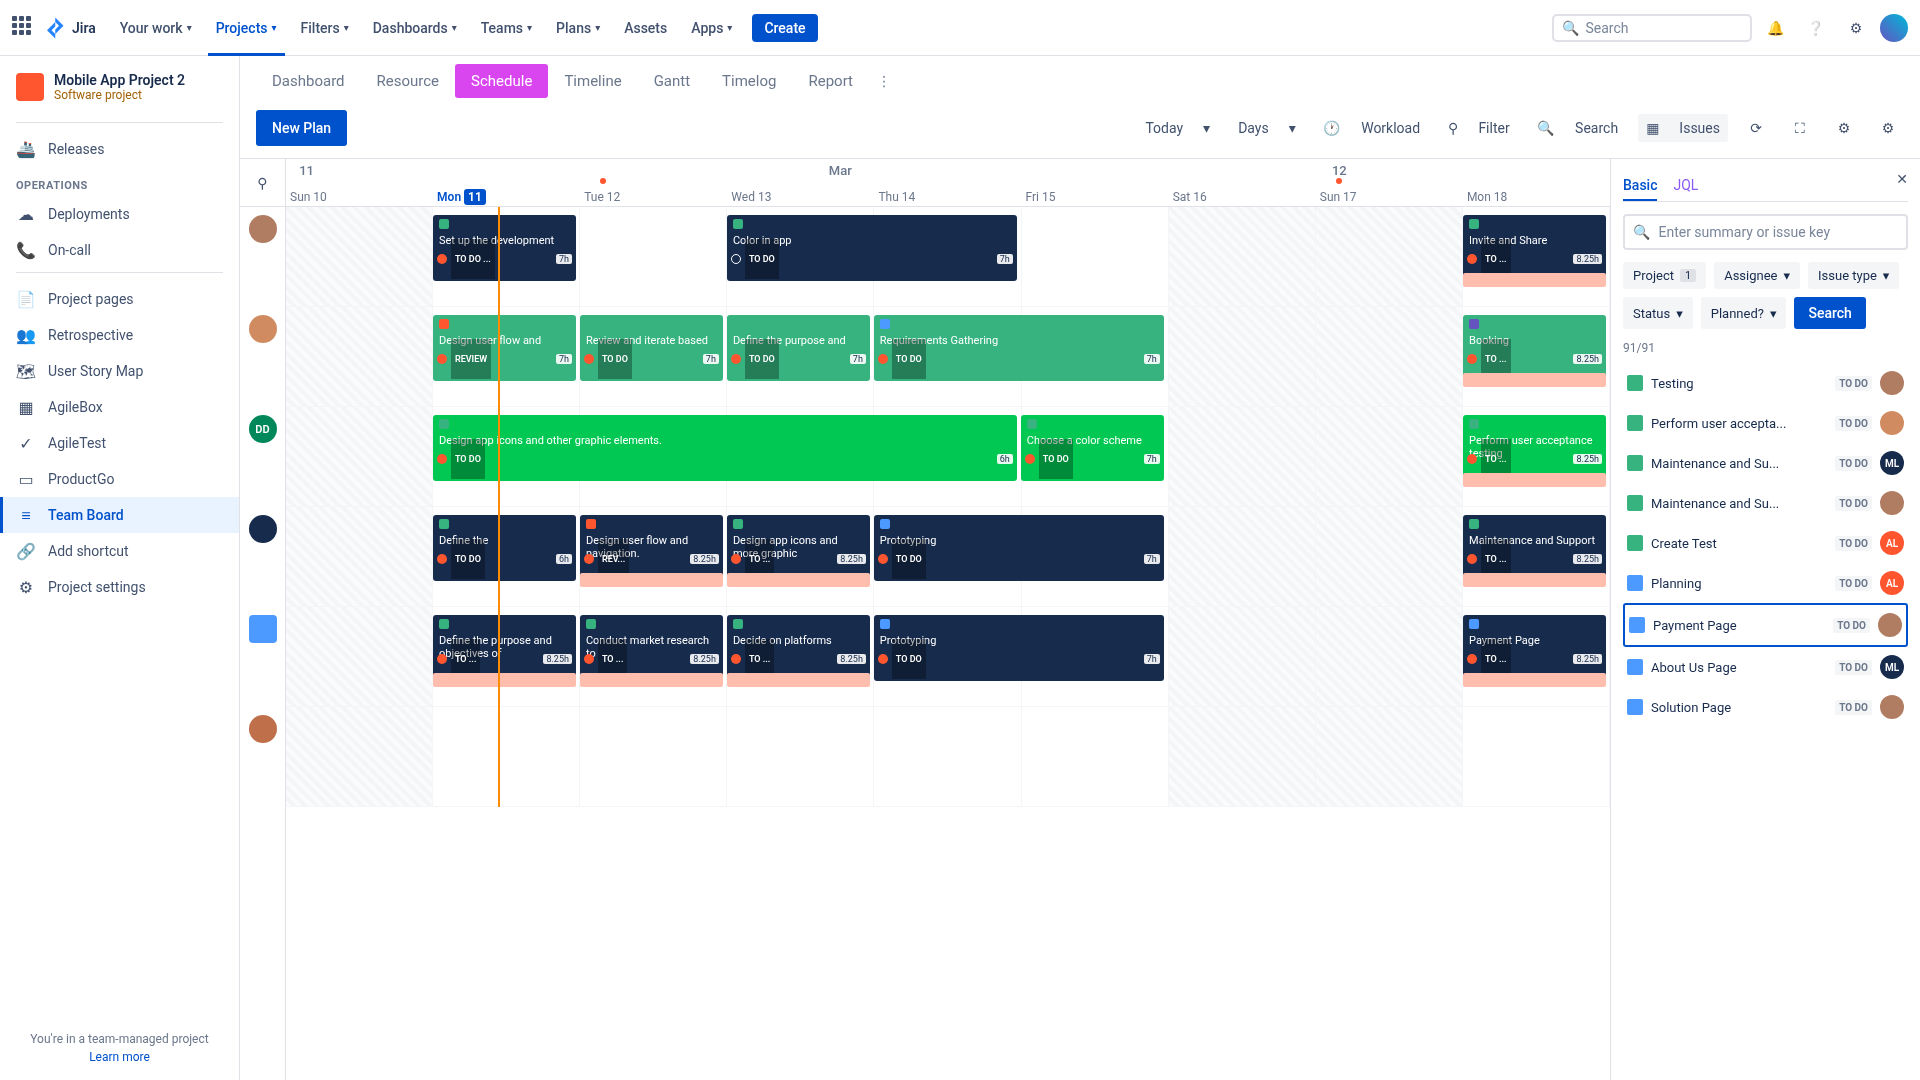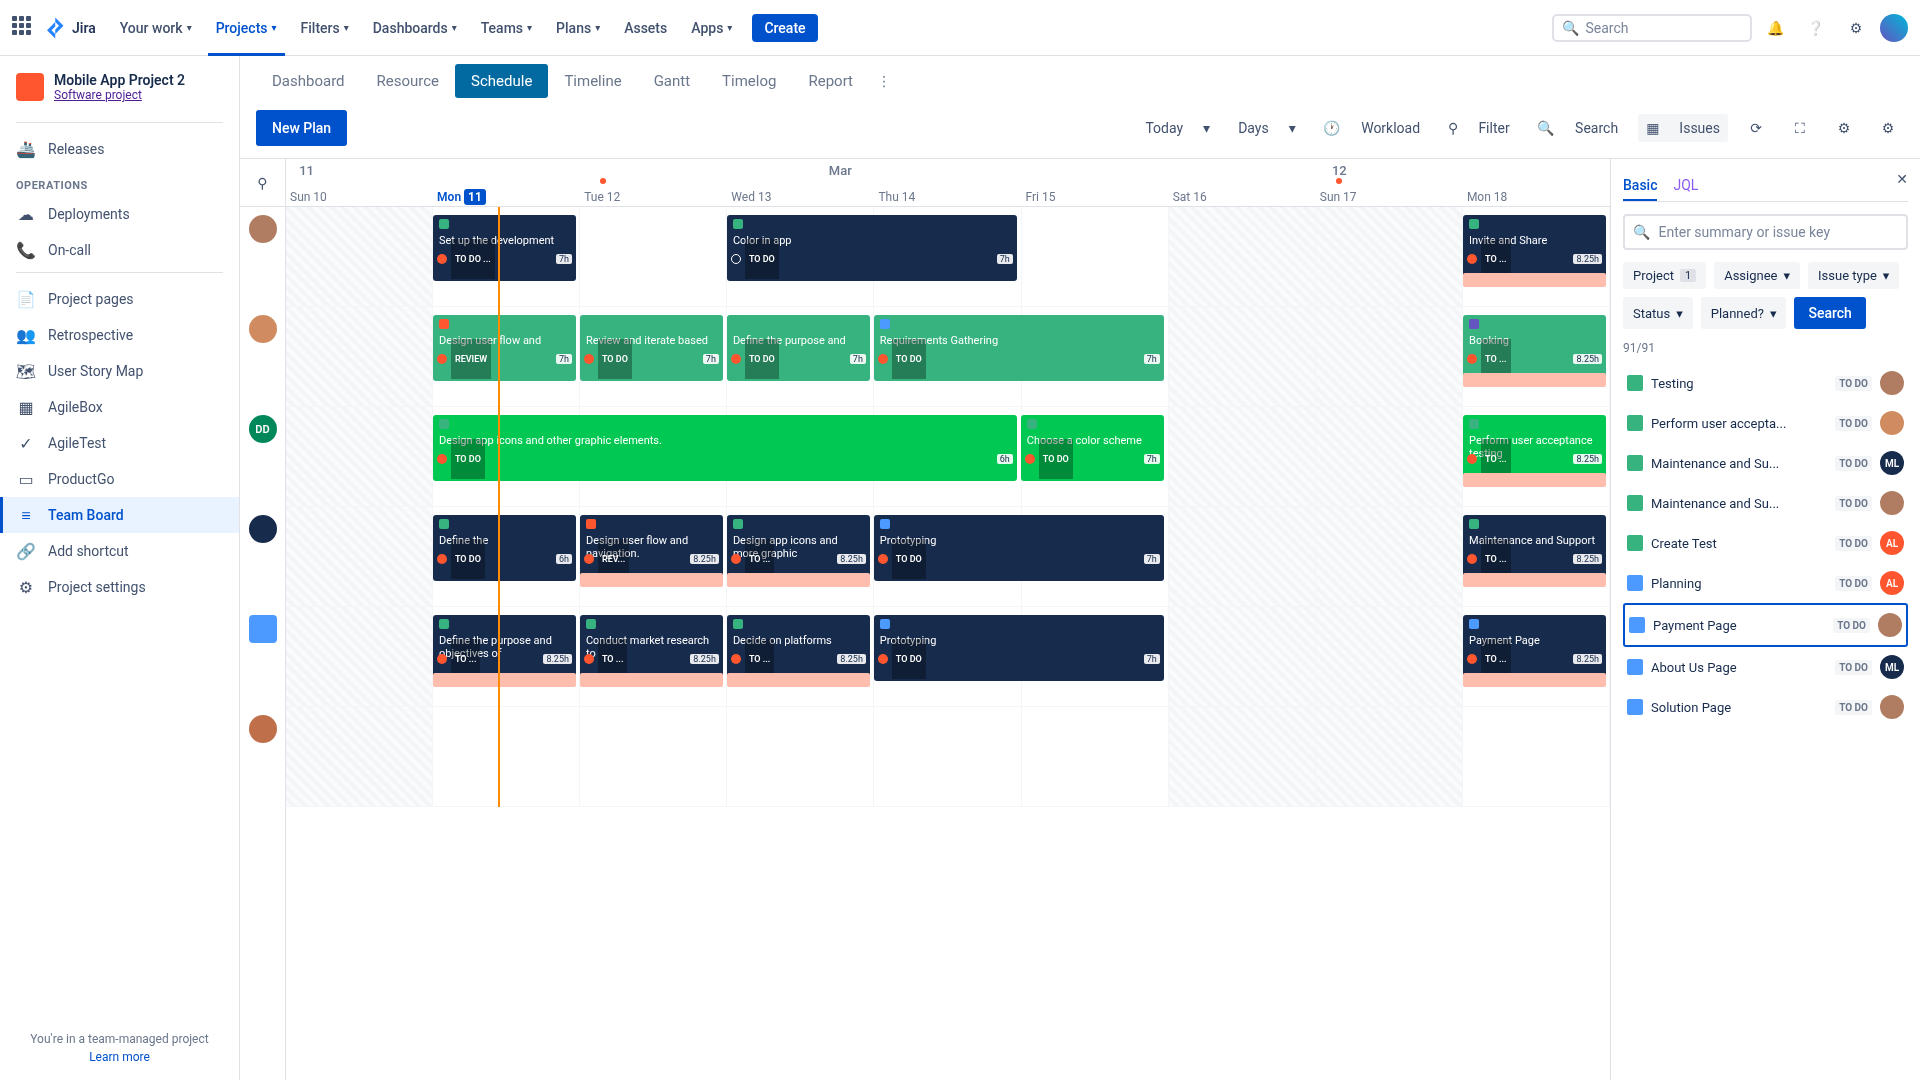--- a/index.html
+++ b/index.html
@@ -22,34 +22,34 @@
 .topnav .avatar-sm { width: 28px; height: 28px; border-radius: 50%; background: linear-gradient(45deg,#6554c0,#00b8d9); }
 
 
 .main { display: flex; height: calc(100vh - 56px); }
 
 
 .sidebar { width: 240px; border-right: 1px solid #dfe1e6; padding: 8px 0; overflow-y: auto; position: relative; }
 .sidebar .project-header { display: flex; align-items: center; gap: 10px; padding: 8px 16px 16px; }
 .sidebar .project-icon { width: 28px; height: 28px; background: #ff5630; border-radius: 4px; }
 .sidebar .project-title { font-weight: 600; font-size: 14px; color: #172b4d; }
-.sidebar .project-sub { font-size: 12px; color: #4c1d95; text-decoration: underline; }
+.sidebar .project-sub { font-size: 12px; color: #a16207; }
 .sidebar .divider { height: 1px; background: #dfe1e6; margin: 4px 16px 8px; }
 .sidebar .side-item { display: flex; align-items: center; gap: 12px; padding: 8px 16px; color: #42526e; cursor: pointer; font-size: 14px; }
 .sidebar .side-item.active { background: #e9f2ff; color: #0052cc; border-left: 3px solid #0052cc; padding-left: 13px; font-weight: 500; }
 .sidebar .section-label { font-size: 11px; font-weight: 700; color: #6b778c; padding: 12px 16px 4px; letter-spacing: 0.5px; }
 .sidebar .side-icon { width: 20px; height: 20px; display: flex; align-items: center; justify-content: center; font-size: 16px; }
 .sidebar .footer-note { position: absolute; bottom: 16px; left: 0; right: 0; text-align: center; font-size: 12px; color: #6b778c; }
 .sidebar .footer-note a { color: #0052cc; display: block; margin-top: 4px; }
 
 
 .content { flex: 1; display: flex; flex-direction: column; overflow: hidden; }
 .tabs-row { display: flex; align-items: center; gap: 0; padding: 8px 16px 0; }
 .tabs-row .tab { padding: 8px 16px; color: #6b778c; cursor: pointer; font-size: 15px; border-radius: 3px; }
-.tabs-row .tab.active { background: #0369a1; color: #fff; }
+.tabs-row .tab.active { background: #d946ef; color: #fff; }
 .tabs-row .more-tab { padding: 8px; color: #6b778c; cursor: pointer; }
 
 .toolbar { display: flex; align-items: center; padding: 12px 16px; gap: 12px; }
 .toolbar .new-plan { background: #0052cc; color: #fff; padding: 10px 16px; border-radius: 3px; font-weight: 500; cursor: pointer; }
 .toolbar .spacer { flex: 1; }
 .toolbar .tool-item { display: flex; align-items: center; gap: 20px; color: #42526e; cursor: pointer; padding: 6px 8px; border-radius: 3px; font-size: 14px; }
 .toolbar .tool-item.boxed { background: #f4f5f7; }
 .toolbar .icon-only { width: 32px; height: 32px; display: flex; align-items: center; justify-content: center; cursor: pointer; color: #42526e; }
 
 

